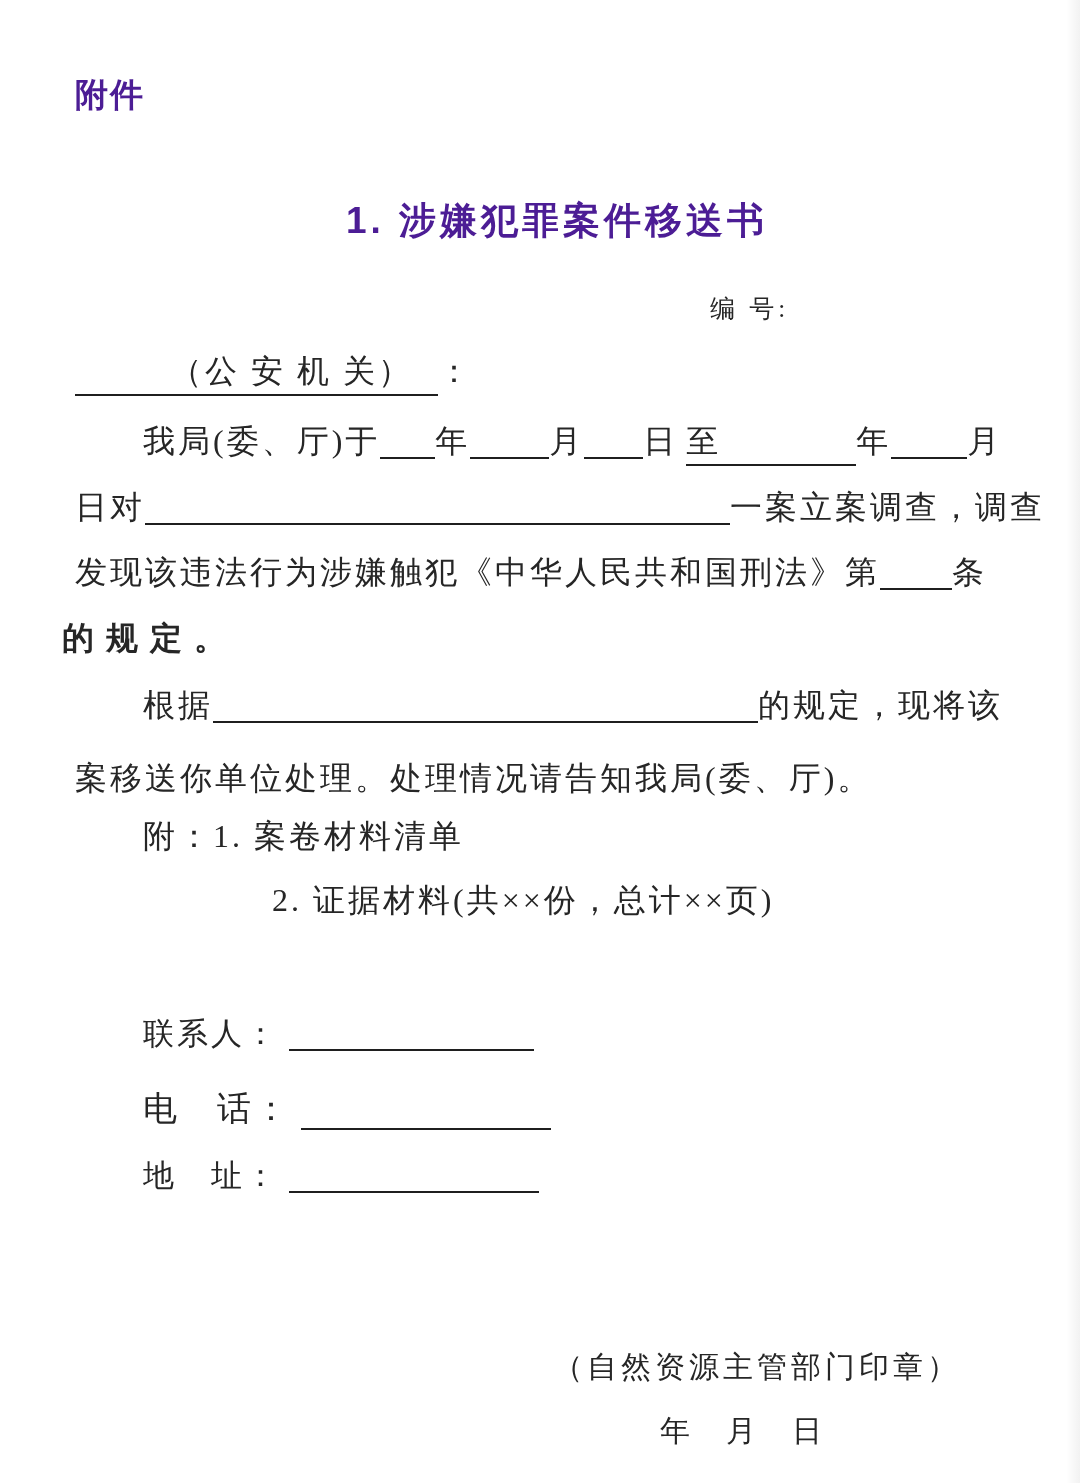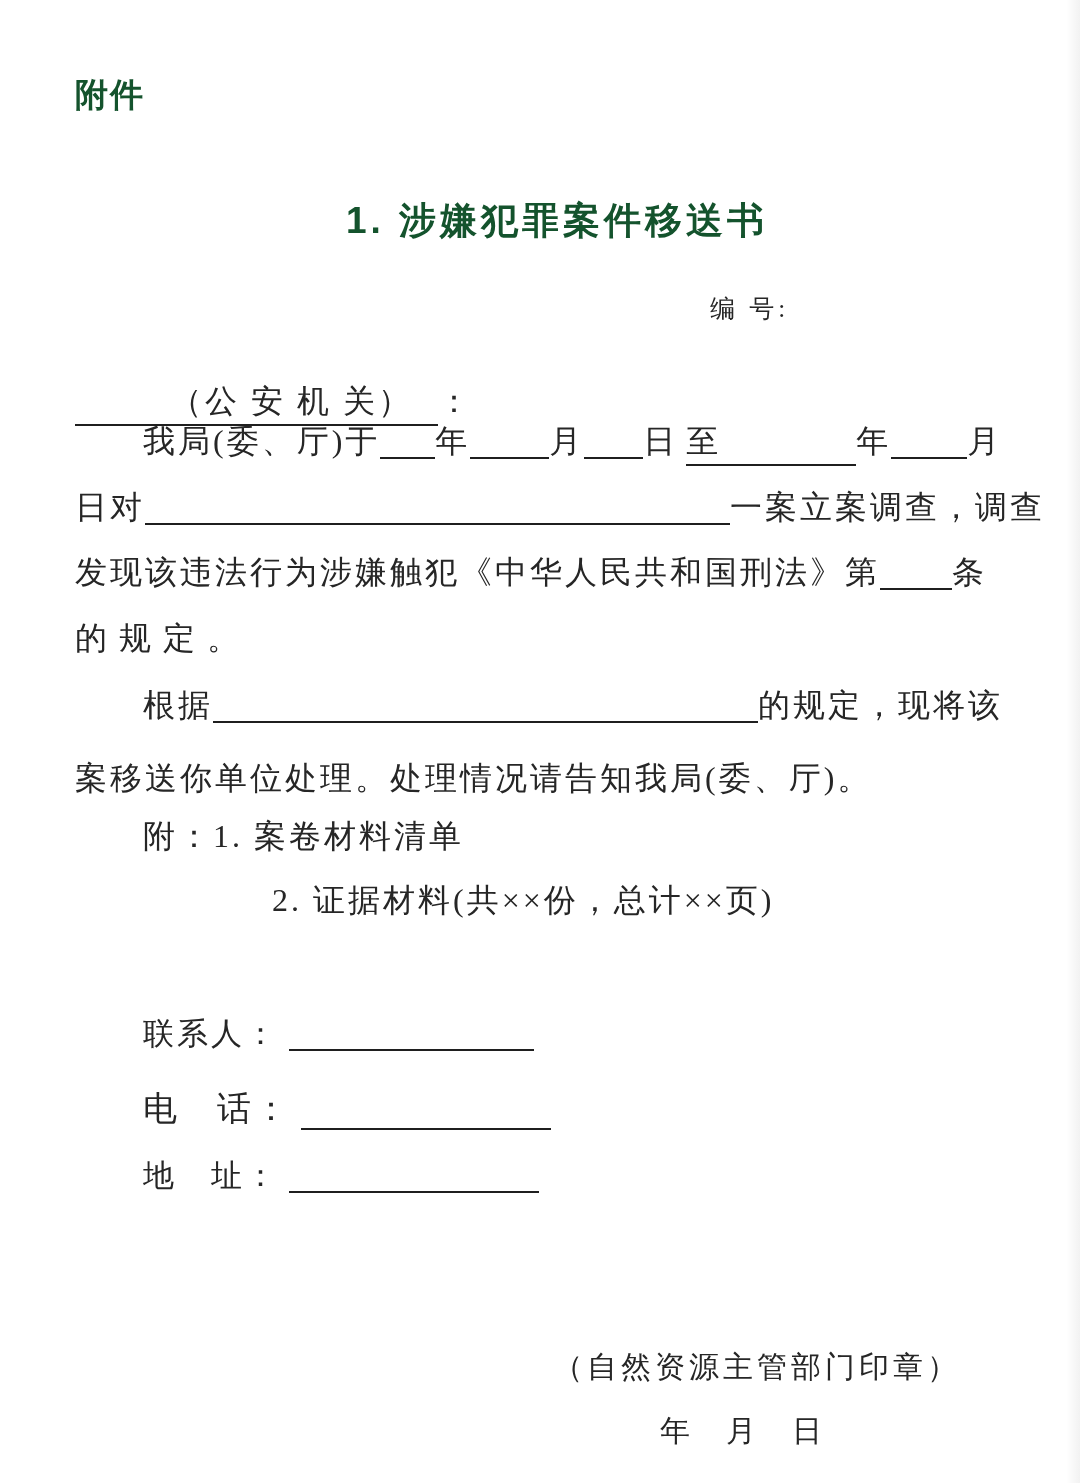--- a/index.html
+++ b/index.html
@@ -28,21 +28,21 @@
   .line {
     position: absolute;
     font-size: 32px;
     line-height: 42px;
     letter-spacing: 3px;
     white-space: nowrap;
   }
   .heading {
     font-family: "Liberation Sans", "DejaVu Sans", sans-serif;
     font-weight: 700;
-    color: #14532d;
+    color: #4c1d95;
     letter-spacing: 2px;
   }
   .attachment {
     top: 74px; left: 75px;
     font-size: 33px;
   }
   .title {
     top: 200px; left: 0; right: 0;
     text-align: center;
     font-size: 37px;
@@ -68,28 +68,28 @@
   }
   .w55  { width: 55px; }
   .w59  { width: 59px; }
   .w72  { width: 72px; }
   .w76  { width: 76px; }
   .w79  { width: 79px; }
   .w245 { width: 245px; margin-left: 10px; }
   .w250 { width: 250px; margin-left: 10px; }
   .w545 { width: 545px; }
   .w585 { width: 585px; }
-  .sal-ul { padding-left: 95px; padding-right: 25px; margin-top: 30px; }
+  .sal-ul { padding-left: 95px; padding-right: 25px; }
   .zhi-ul { padding-right: 135px; margin-left: 8px; }
 
   .l-salutation { top: 350px; left: 75px; }
   .l-period     { top: 420px; left: 143px; }
   .l-case       { top: 486px; left: 75px; }
   .l-law        { top: 551px; left: 75px; text-align: center; }
-  .l-provision  { top: 617px; left: 75px; letter-spacing: 12px; }
+  .l-provision  { top: 617px; left: 62px; letter-spacing: 12px; font-weight: bold; }
   .l-basis      { top: 684px; left: 143px; }
   .l-transfer   { top: 749px; left: 75px; margin-top: 8px; }
   .l-attach1    { top: 815px; left: 143px; }
   .l-attach2    { top: 879px; left: 272px; }
   .l-contact1   { top: 1013px; left: 143px; font-size: 31px; }
   .l-contact2   { top: 1090px; left: 143px; font-size: 34px; font-family: Liberation Mono, monospace; }
   .l-contact3   { top: 1155px; left: 143px; font-size: 31px; }
   .l-seal       { top: 1346px; left: 553px; font-size: 30px; letter-spacing: 4px; }
   .l-date       { top: 1410px; left: 660px; font-size: 30px; letter-spacing: 3px; }
 </style>

